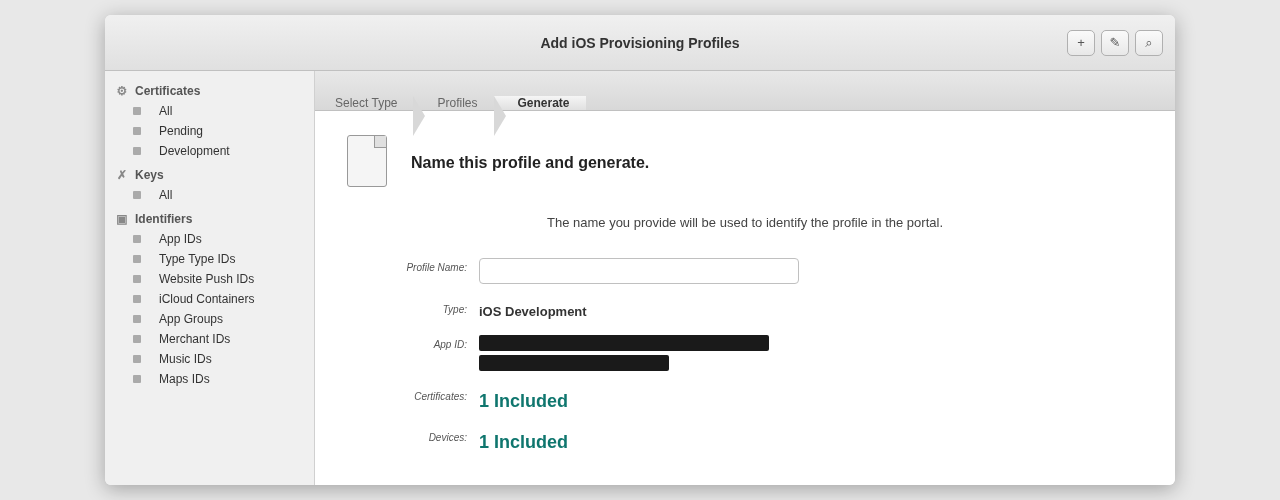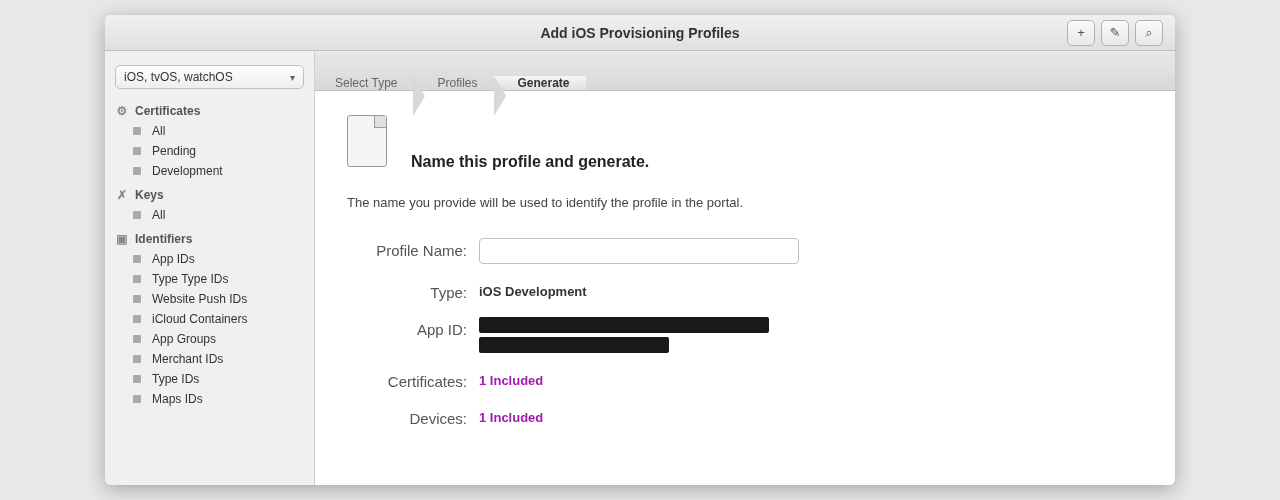--- a/index.html
+++ b/index.html
@@ -20,21 +20,21 @@
       background: #f5f5f5;
       border-radius: 6px;
       box-shadow: 0 4px 20px rgba(0,0,0,0.3);
       display: flex;
       flex-direction: column;
       overflow: hidden;
     }
     .titlebar {
       background: linear-gradient(to bottom, #f0f0f0, #e0e0e0);
       border-bottom: 1px solid #c0c0c0;
-      height: 36px;
+      height: 56px;
       display: flex;
       align-items: center;
       justify-content: center;
       position: relative;
       flex-shrink: 0;
     }
     .titlebar-title {
       font-size: 14px;
       font-weight: 600;
       color: #333;
@@ -104,21 +104,21 @@
       color: #888;
       font-size: 12px;
       display: flex;
       align-items: center;
       justify-content: center;
     }
     .sidebar-item {
       padding: 3px 10px 3px 28px;
       display: flex;
       align-items: center;
-      gap: 11px;
+      gap: 18px;
       cursor: pointer;
       color: #333;
       font-size: 12px;
     }
     .sidebar-item-dot {
       width: 8px;
       height: 8px;
       border-radius: 1px;
       background: #aaa;
       flex-shrink: 0;
@@ -177,21 +177,21 @@
       z-index: 1;
     }
     .wizard-step:last-child::after { display: none; }
     .form-area {
       padding: 24px 32px;
       flex: 1;
       overflow-y: auto;
     }
     .profile-header {
       display: flex;
-      align-items: flex-end;
+      align-items: center;
       gap: 16px;
       margin-bottom: 24px;
     }
     .profile-icon {
       width: 48px;
       height: 56px;
       position: relative;
     }
     .profile-icon-body {
       width: 40px;
@@ -213,34 +213,36 @@
     }
     .profile-header-text {
       font-size: 16px;
       font-weight: 700;
       color: #222;
     }
     .description-text {
       font-size: 13px;
       color: #444;
       margin-bottom: 28px;
+      text-align: center;
     }
     .form-row {
       display: flex;
       align-items: flex-start;
       margin-bottom: 16px;
       gap: 12px;
     }
     .form-label {
       width: 120px;
       text-align: right;
-      font-size: 15px;
+      font-size: 10px;
       color: #555;
       padding-top: 4px;
       flex-shrink: 0;
+      font-style: italic;
     }
     .form-value {
       font-size: 13px;
       color: #333;
       padding-top: 4px;
     }
     .form-value.bold { font-weight: 600; }
     .form-input {
       width: 320px;
       height: 26px;
@@ -257,46 +259,42 @@
       gap: 4px;
     }
     .redacted-bar {
       height: 16px;
       background: #1a1a1a;
       border-radius: 2px;
     }
     .redacted-bar.long { width: 290px; }
     .redacted-bar.short { width: 190px; }
     .included-badge {
-      font-size: 13px;
+      font-size: 18px;
       font-weight: 600;
-      color: #a21caf;
+      color: #0f766e;
     }
   </style>
 </head>
 <body>
 
 <div class="window">
 
   <div class="titlebar">
     <span class="titlebar-title">Add iOS Provisioning Profiles</span>
     <div class="titlebar-actions">
       <button class="titlebar-btn">+</button>
       <button class="titlebar-btn">✎</button>
       <button class="titlebar-btn">⌕</button>
     </div>
   </div>
 
   <div class="content-area">
 
     <div class="sidebar">
-      <div class="sidebar-dropdown">
-        <span>iOS, tvOS, watchOS</span>
-        <span class="sidebar-dropdown-arrow">▾</span>
-      </div>
 
       <div class="sidebar-section">
         <div class="sidebar-section-header">
           <span class="sidebar-section-icon">⚙</span>
           <span>Certificates</span>
         </div>
         <div class="sidebar-item">
           <span class="sidebar-item-dot"></span>
           <span>All</span>
         </div>
@@ -345,21 +343,21 @@
         <div class="sidebar-item">
           <span class="sidebar-item-dot"></span>
           <span>App Groups</span>
         </div>
         <div class="sidebar-item">
           <span class="sidebar-item-dot"></span>
           <span>Merchant IDs</span>
         </div>
         <div class="sidebar-item">
           <span class="sidebar-item-dot"></span>
-          <span>Type IDs</span>
+          <span>Music IDs</span>
         </div>
         <div class="sidebar-item">
           <span class="sidebar-item-dot"></span>
           <span>Maps IDs</span>
         </div>
       </div>
     </div>
 
     <div class="main-content">
 

